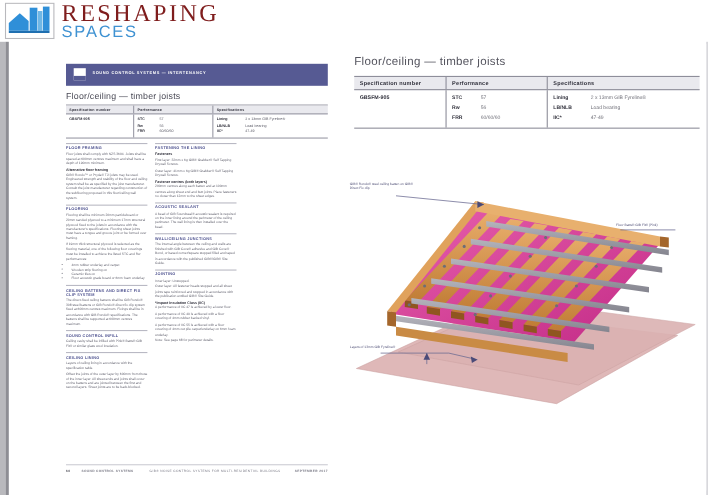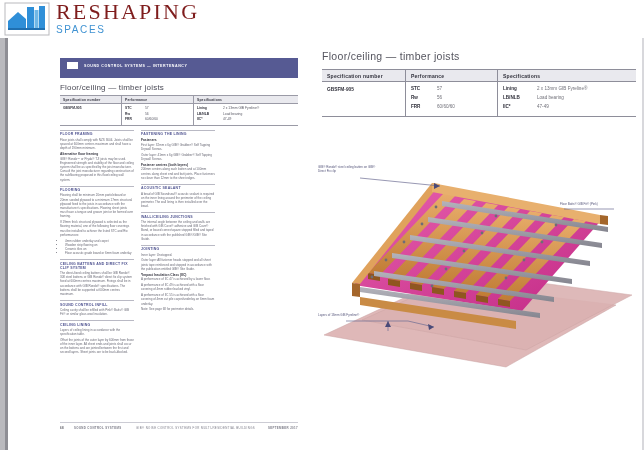--- a/index.html
+++ b/index.html
@@ -18,21 +18,21 @@
   }
   .logo-mark{
     position:absolute;left:4px;top:2px;width:46px;height:34px;
   }
   .brand-text{position:absolute;left:56px;top:1px;}
   .brand-title{
     font-size:22px;letter-spacing:2.2px;color:#7f1d1d;
     font-family:Liberation Serif, serif;line-height:22px;
   }
   .brand-sub{
-    font-size:10px;letter-spacing:1.6px;color:#3f92d2;line-height:11px;
+    font-size:15px;letter-spacing:1.6px;color:#3f92d2;line-height:11px;
     margin-top:1px;
   }
 
   
   .viewer{
     position:absolute;left:0;top:38px;width:644px;height:412px;
     background:#ffffff;
   }
   .edge-l{position:absolute;left:0;top:0;width:5px;height:412px;background:#b9b9bd;}
   .edge-l2{position:absolute;left:5px;top:0;width:3px;height:412px;background:#8e8e94;}

